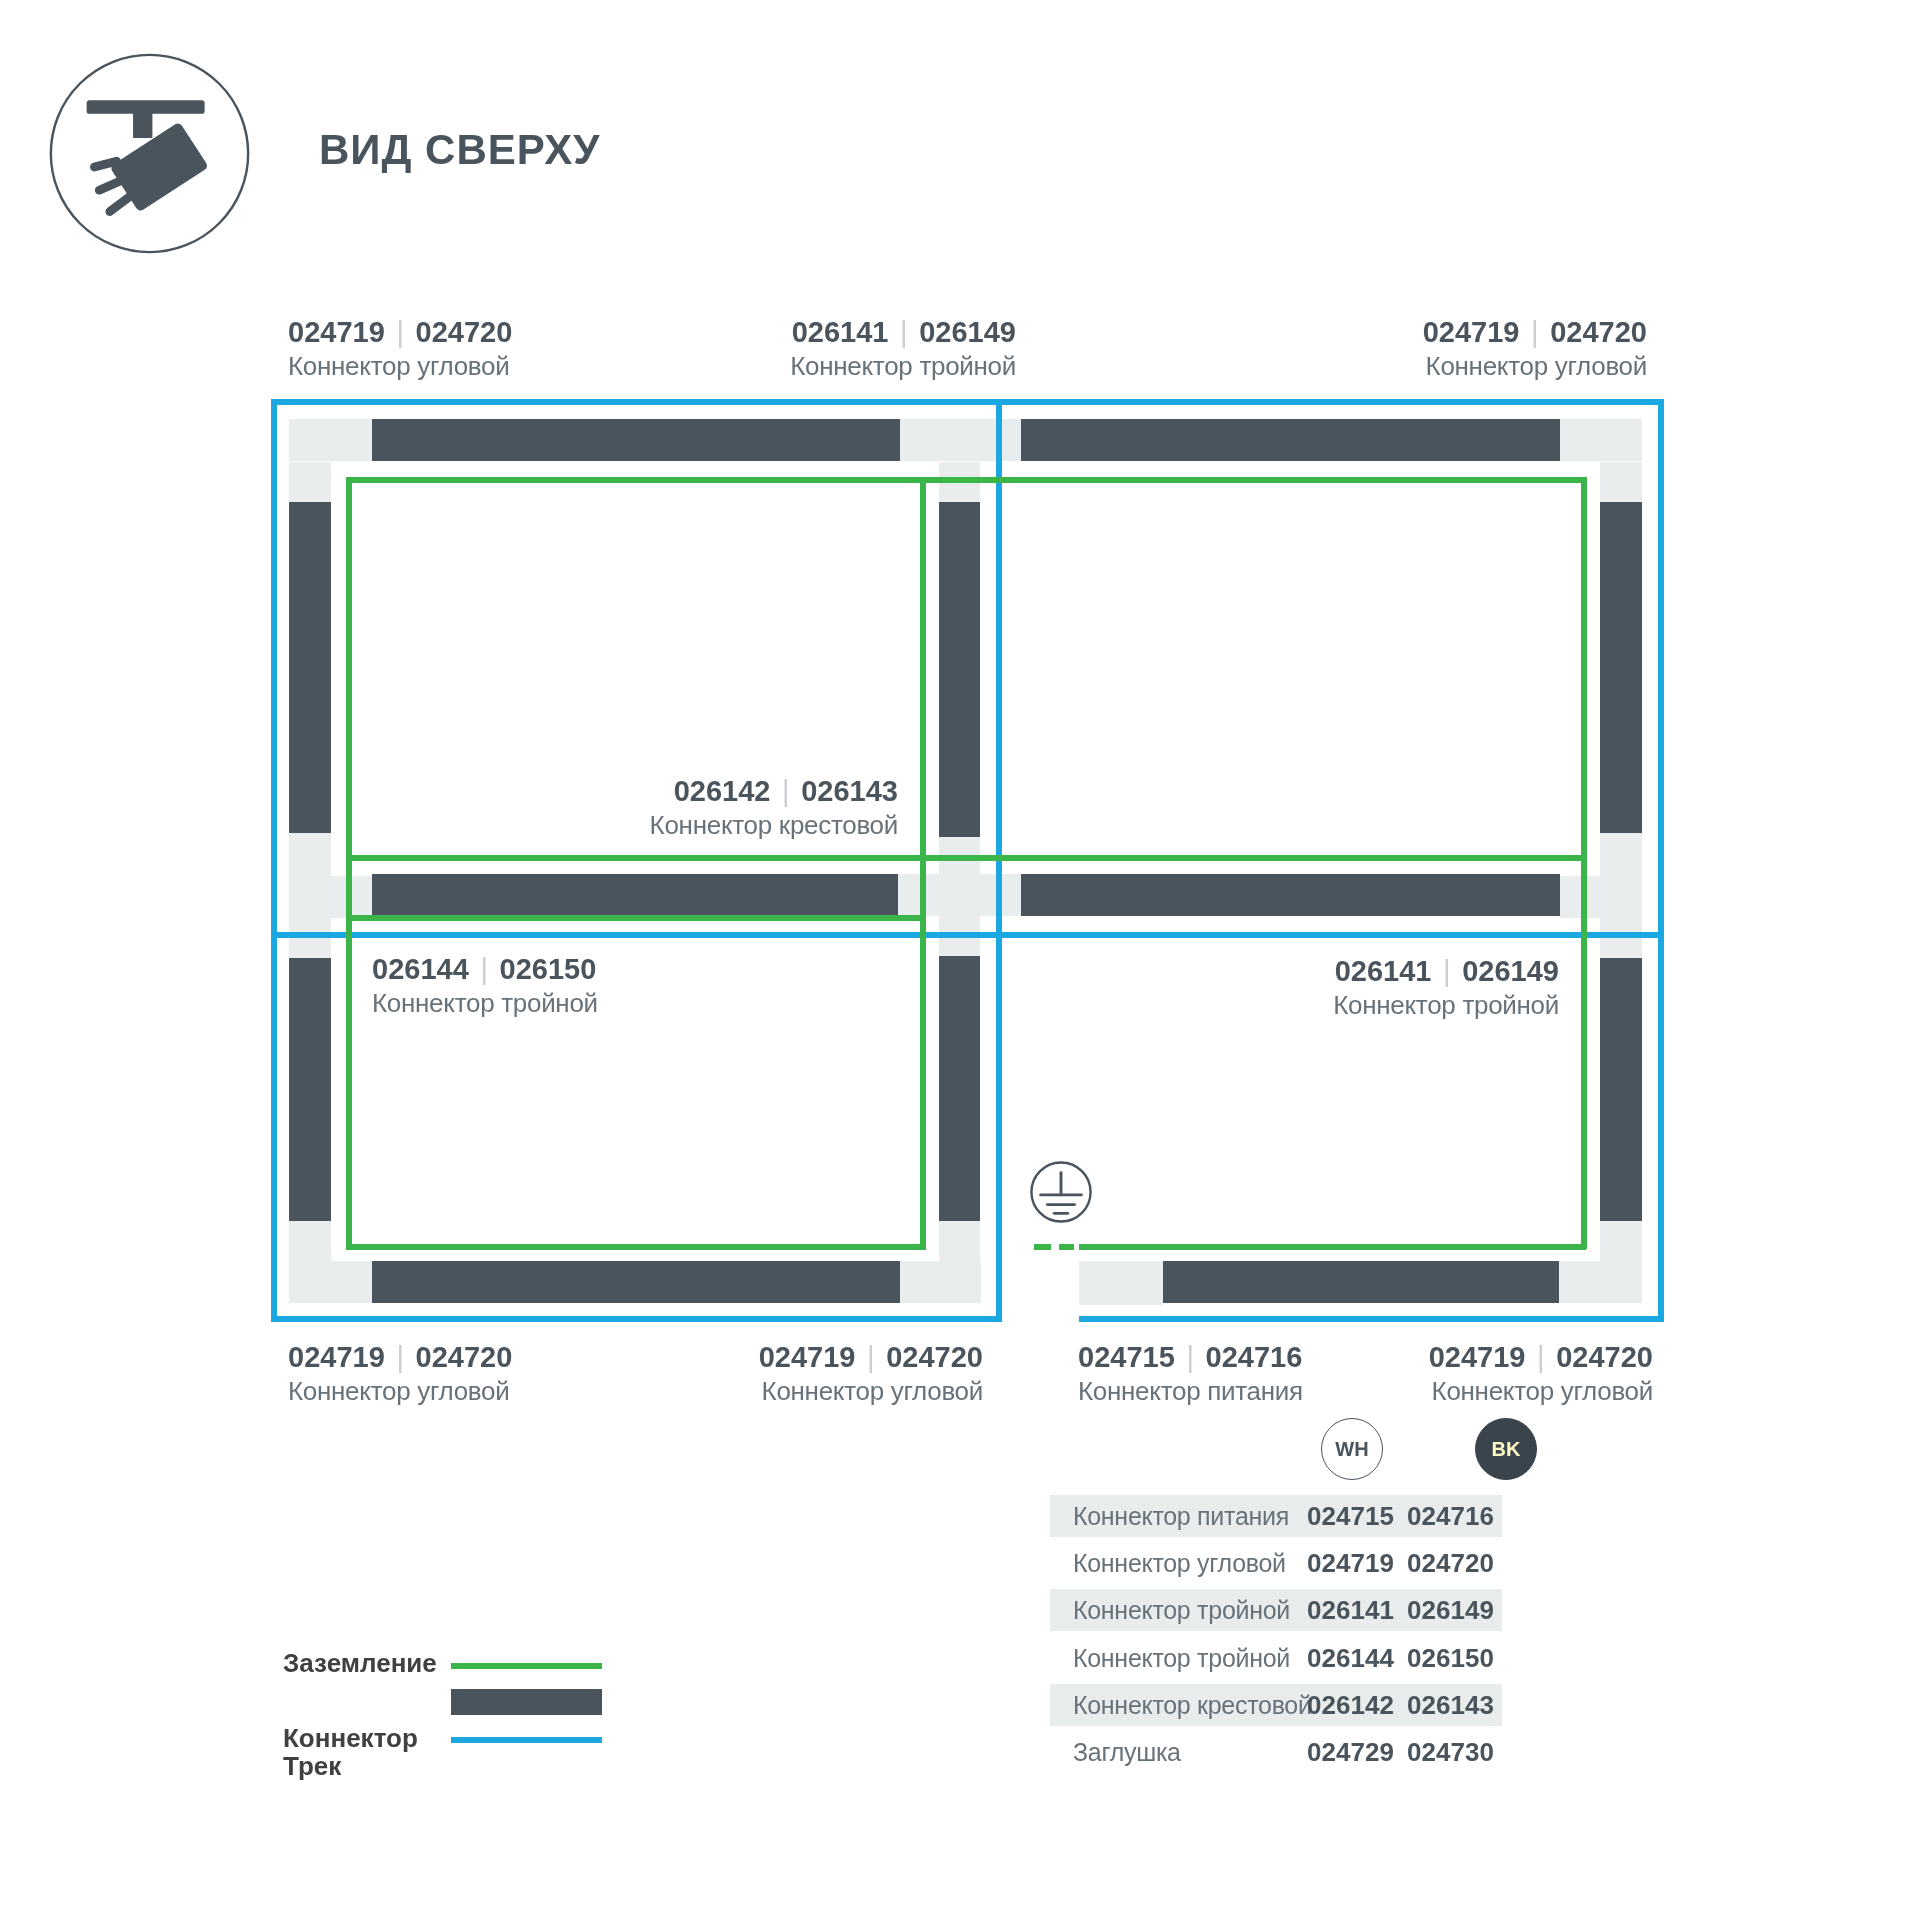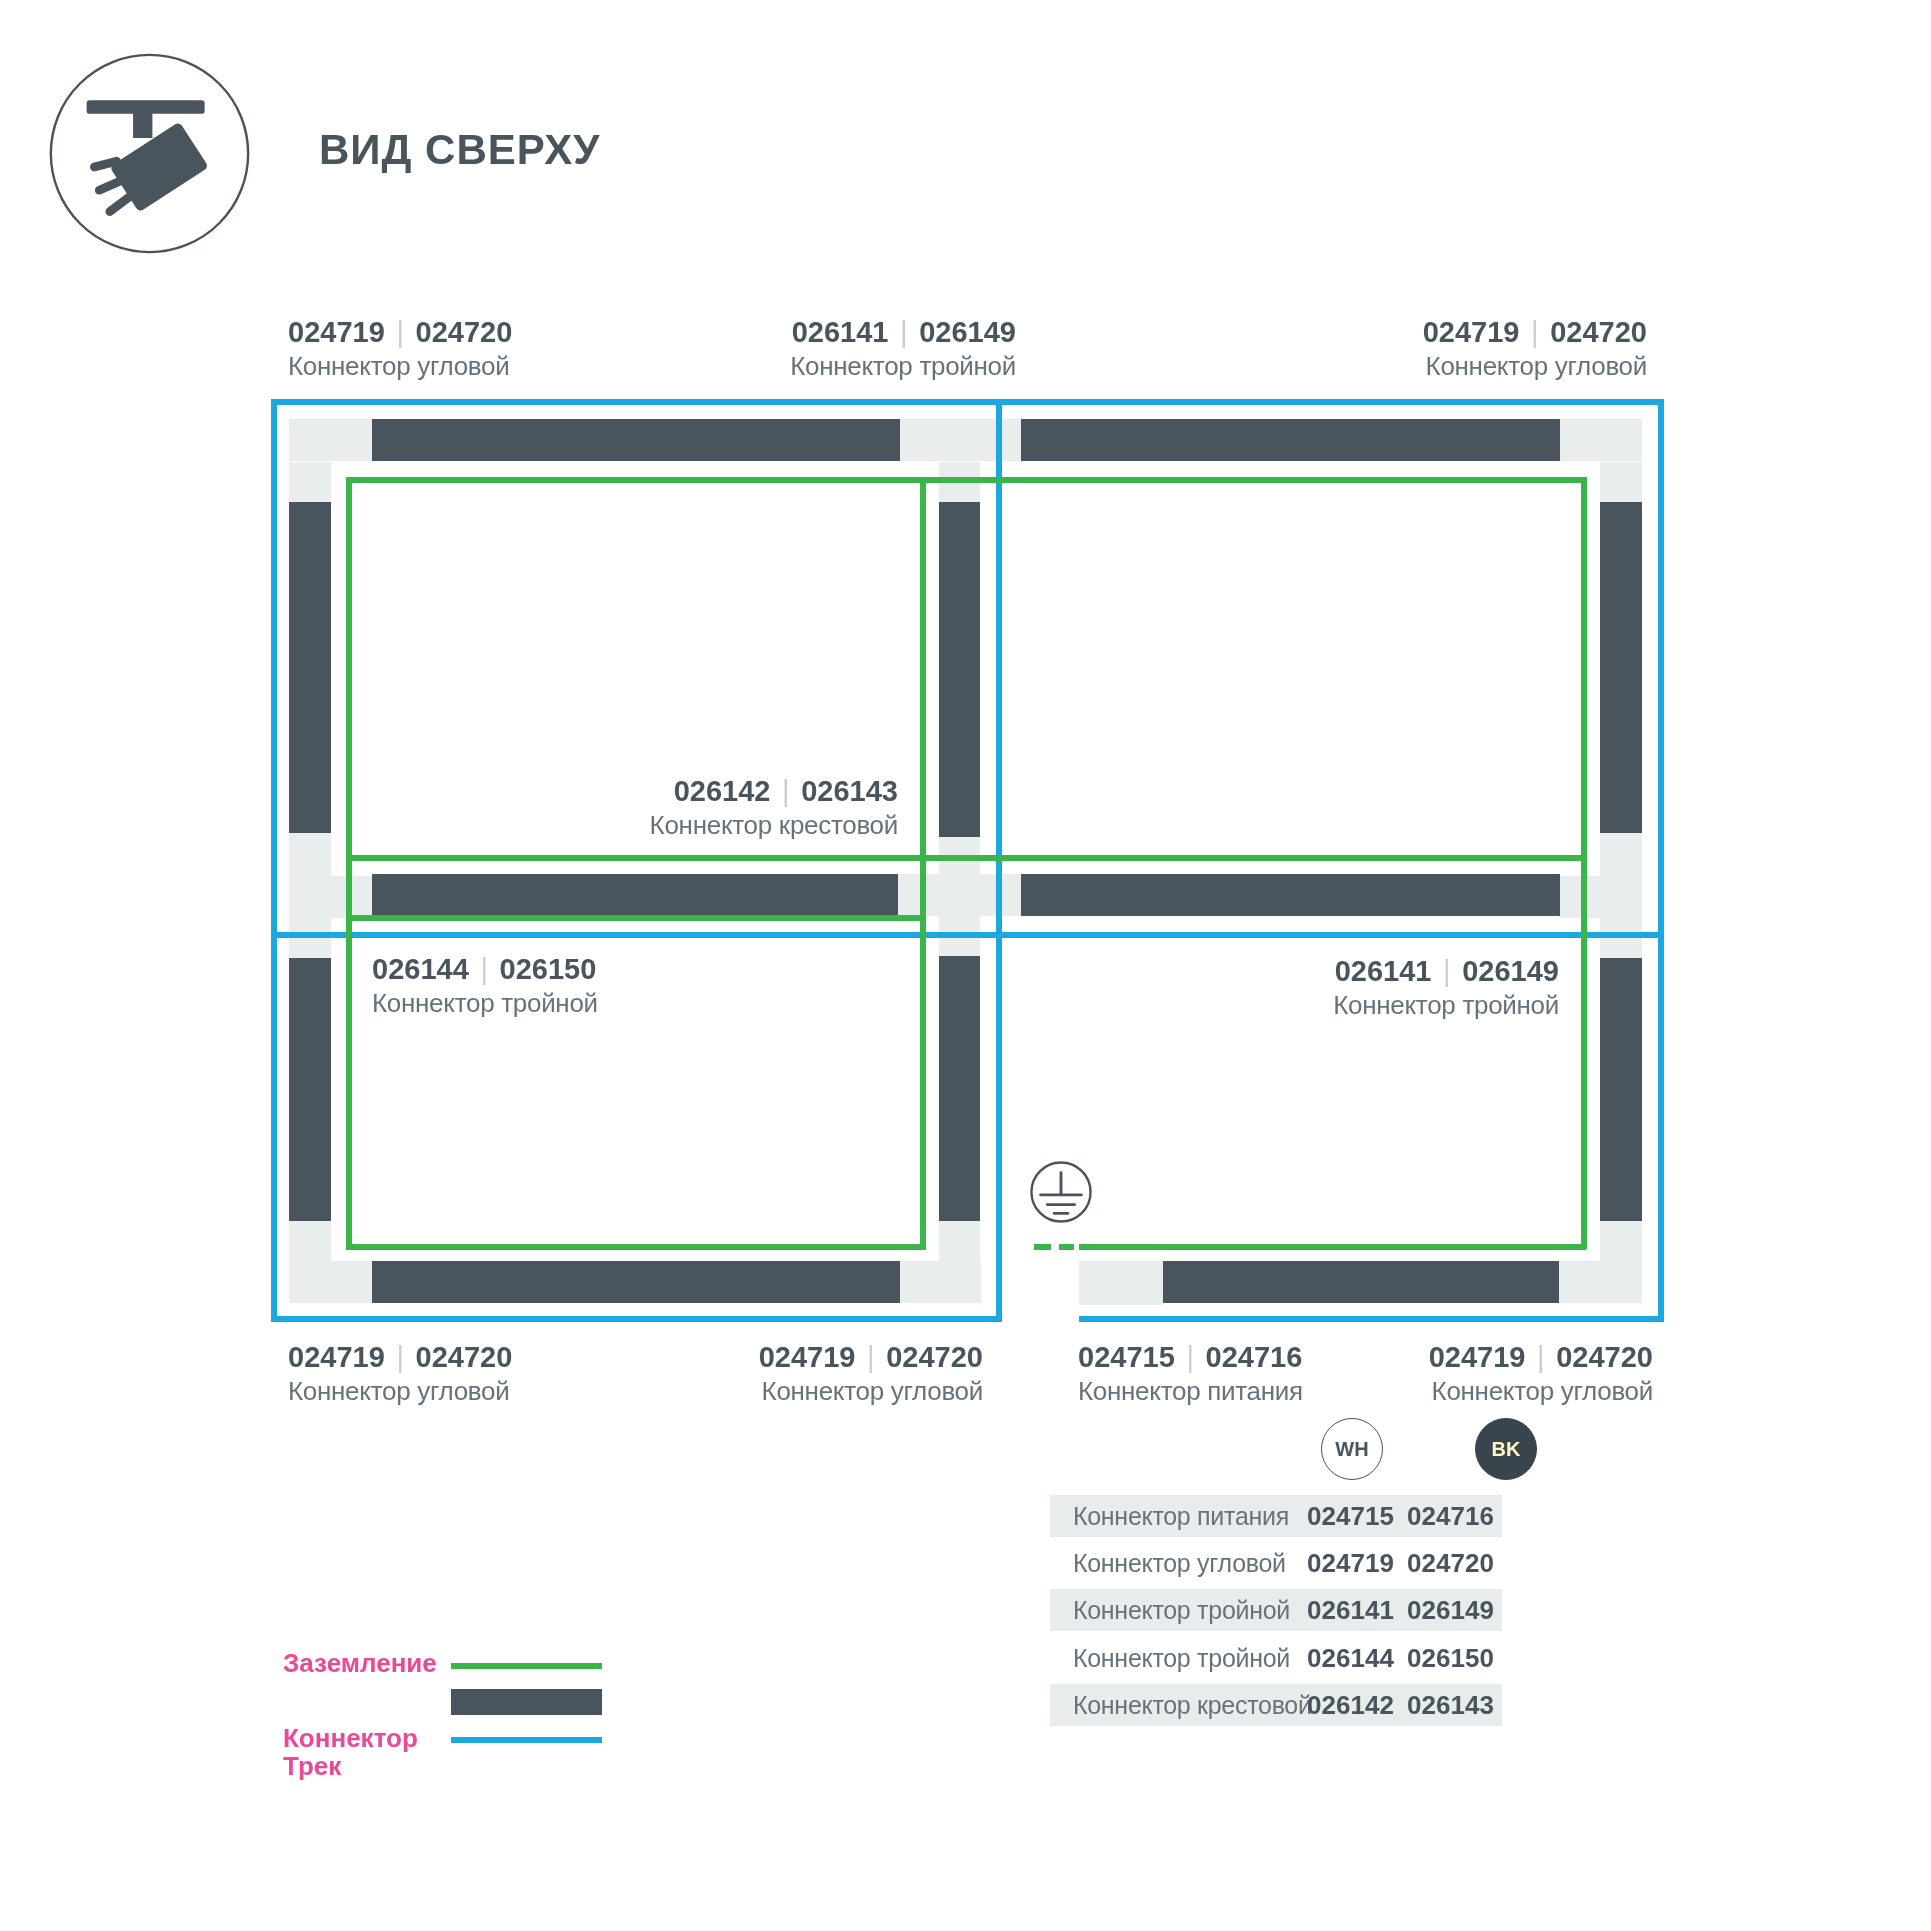--- a/index.html
+++ b/index.html
@@ -37,21 +37,21 @@
   .badge-wh{left:1321px;top:1418px;background:#ffffff;border:1.9px solid #4a545c;color:#4a545c;}
   .badge-bk{left:1475px;top:1418px;background:#3a444d;color:#fef9c3;border:1.9px solid #3a444d;}
   
   .trow{position:absolute;left:1050px;width:452px;height:42px;}
   .trow.stripe{background:#e9ecec;}
   .r0{top:1495px;} .r1{top:1542px;} .r2{top:1589px;} .r3{top:1637px;} .r4{top:1684px;} .r5{top:1731px;}
   .tname{position:absolute;left:23px;top:0;line-height:42px;font-size:25px;color:#68727a;letter-spacing:-0.3px;white-space:nowrap;}
   .tv{position:absolute;top:0;width:145px;line-height:42px;font-size:26px;font-weight:700;color:#4a545c;text-align:center;}
   .twh{left:228px;} .tbk{left:328px;}
   
-  .lg-label{position:absolute;left:283px;font-size:26px;font-weight:600;color:#ec4899;line-height:33px;}
+  .lg-label{position:absolute;left:283px;font-size:26px;font-weight:600;color:#404040;line-height:33px;}
   .lg-ground-line{left:451px;top:1663px;width:151px;height:5.8px;}
   .lg-track-swatch{left:451px;top:1689px;width:151px;height:26px;}
   .lg-neutral-line{left:451px;top:1737px;width:151px;height:5.8px;}
 </style>
 </head>
 <body>
 
 <div class="canvas">
 
   <svg class="abs" style="left:46px;top:50px;" width="207" height="207" viewBox="0 0 214 214">
@@ -198,20 +198,25 @@
   <div class="trow r3">
     <span class="tname">Коннектор тройной</span>
     <span class="tv twh">026144</span>
     <span class="tv tbk">026150</span>
   </div>
   <div class="trow r4 stripe">
     <span class="tname">Коннектор крестовой</span>
     <span class="tv twh">026142</span>
     <span class="tv tbk">026143</span>
   </div>
+  <div class="trow r5">
+    <span class="tname">Заглушка</span>
+    <span class="tv twh">024729</span>
+    <span class="tv tbk">024730</span>
+  </div>
 
   <div class="lg-label" style="top:1647px;">Заземление</div>
   <div class="green abs lg-ground-line"></div>
   <div class="lg-label" style="top:1750px;">Трек</div>
   <div class="track abs lg-track-swatch"></div>
   <div class="lg-label" style="top:1722px;">Коннектор</div>
   <div class="blue abs lg-neutral-line"></div>
 
 </div>
 

